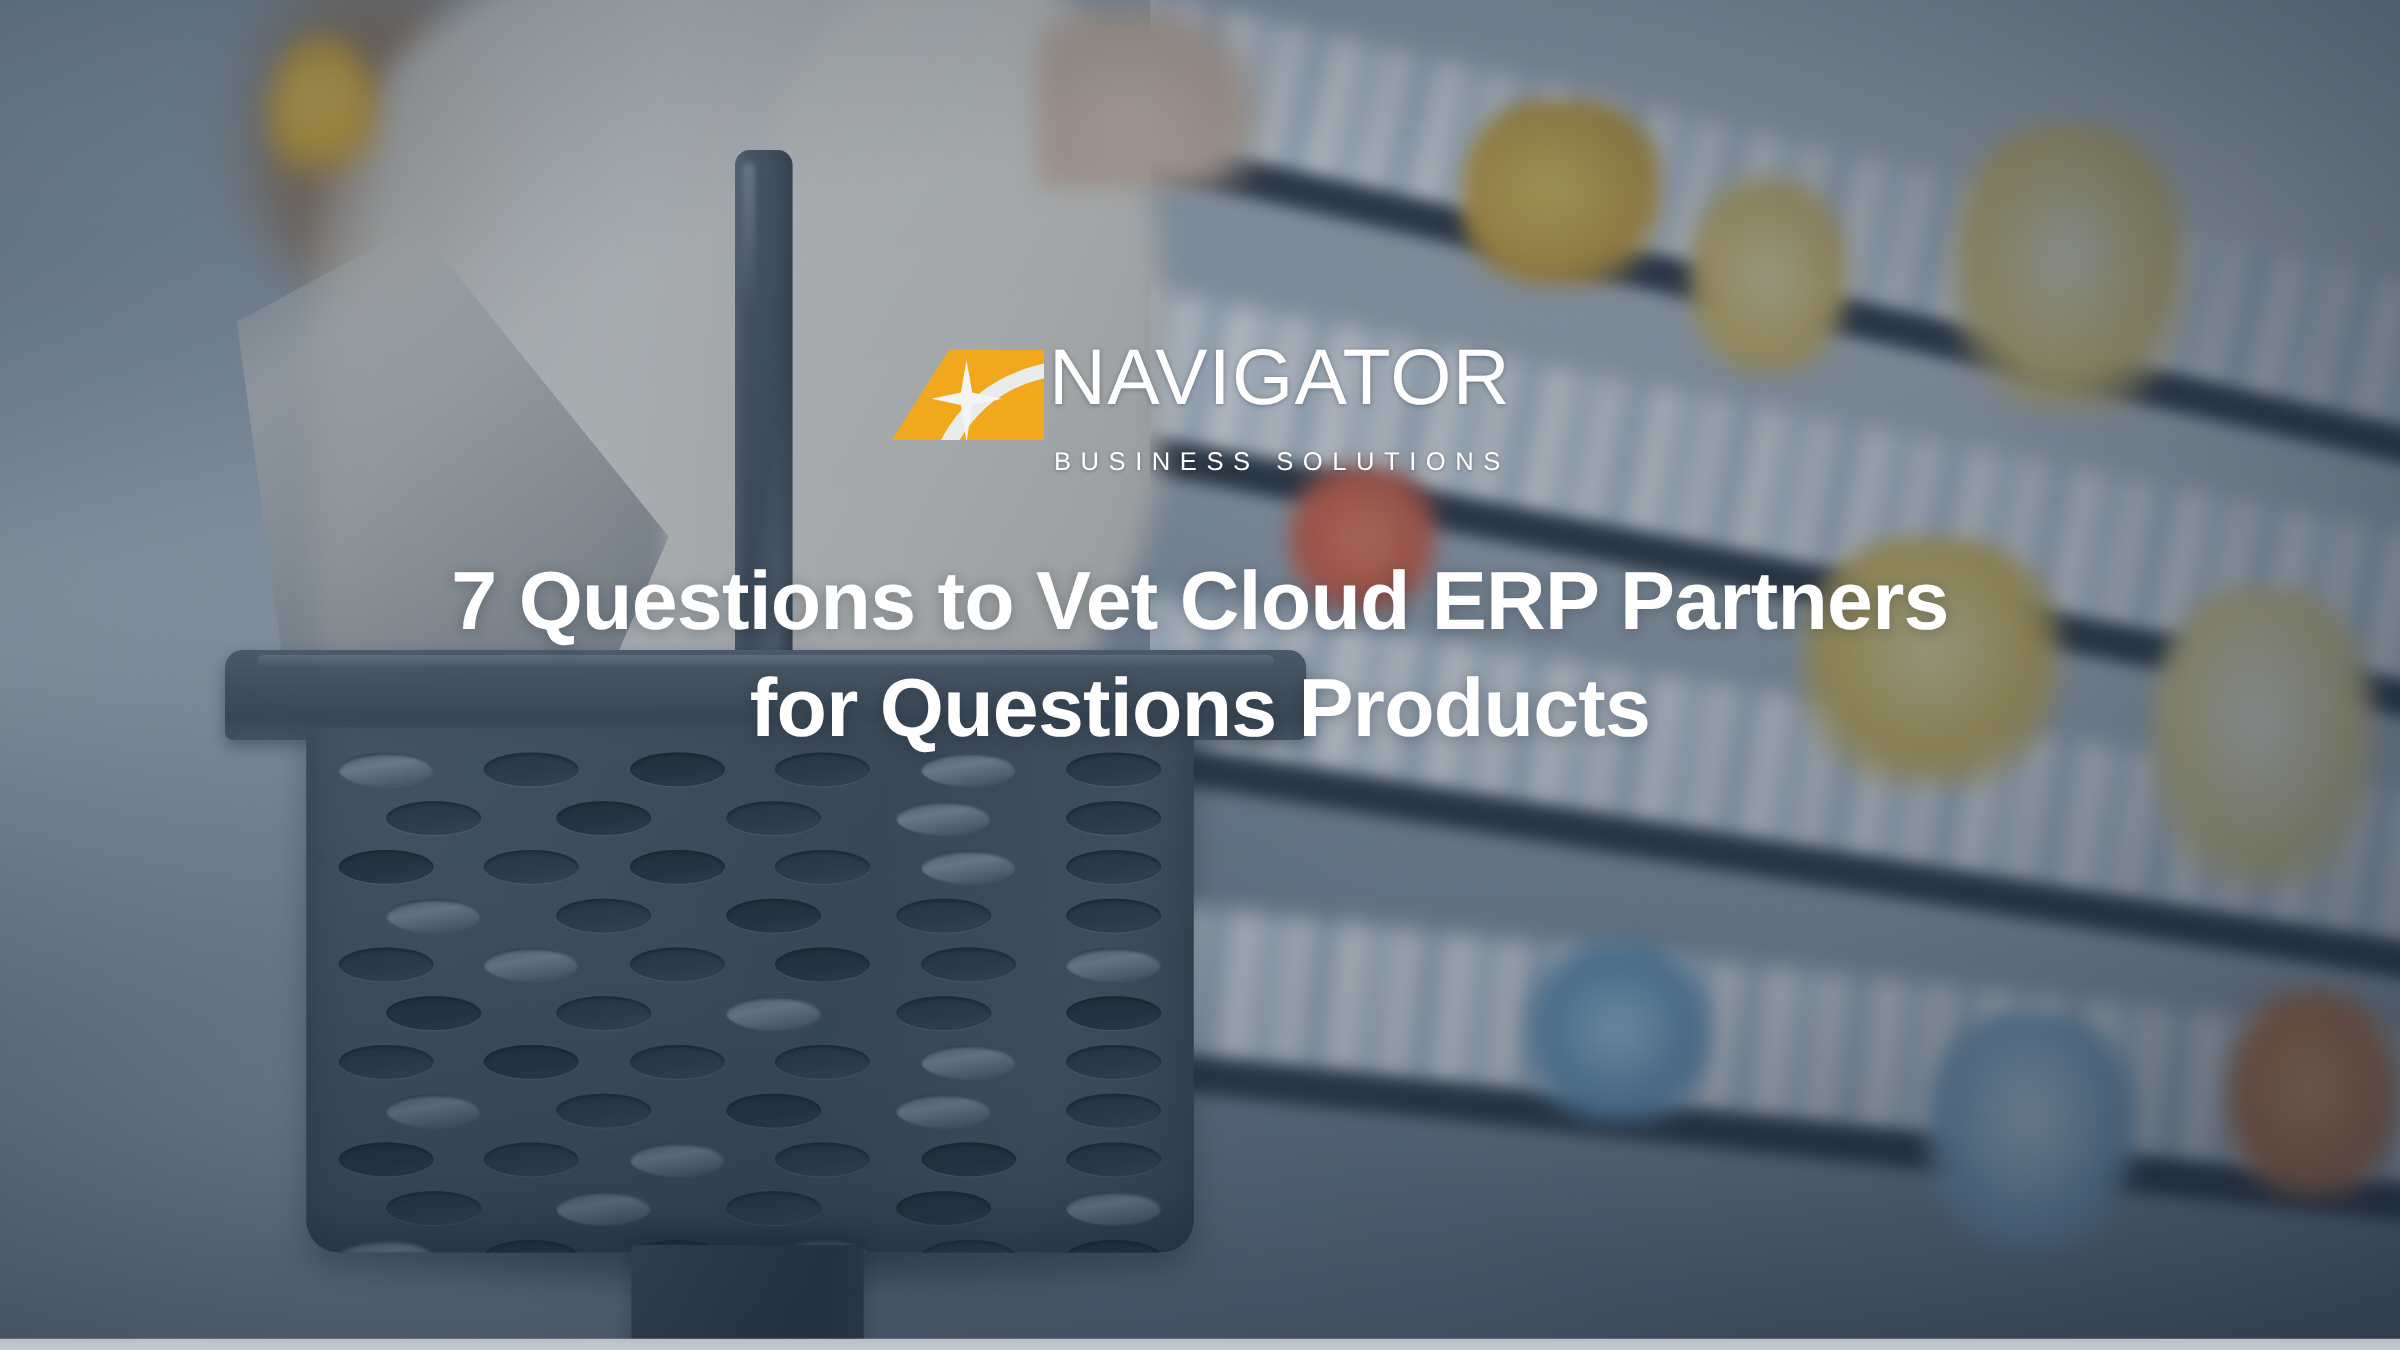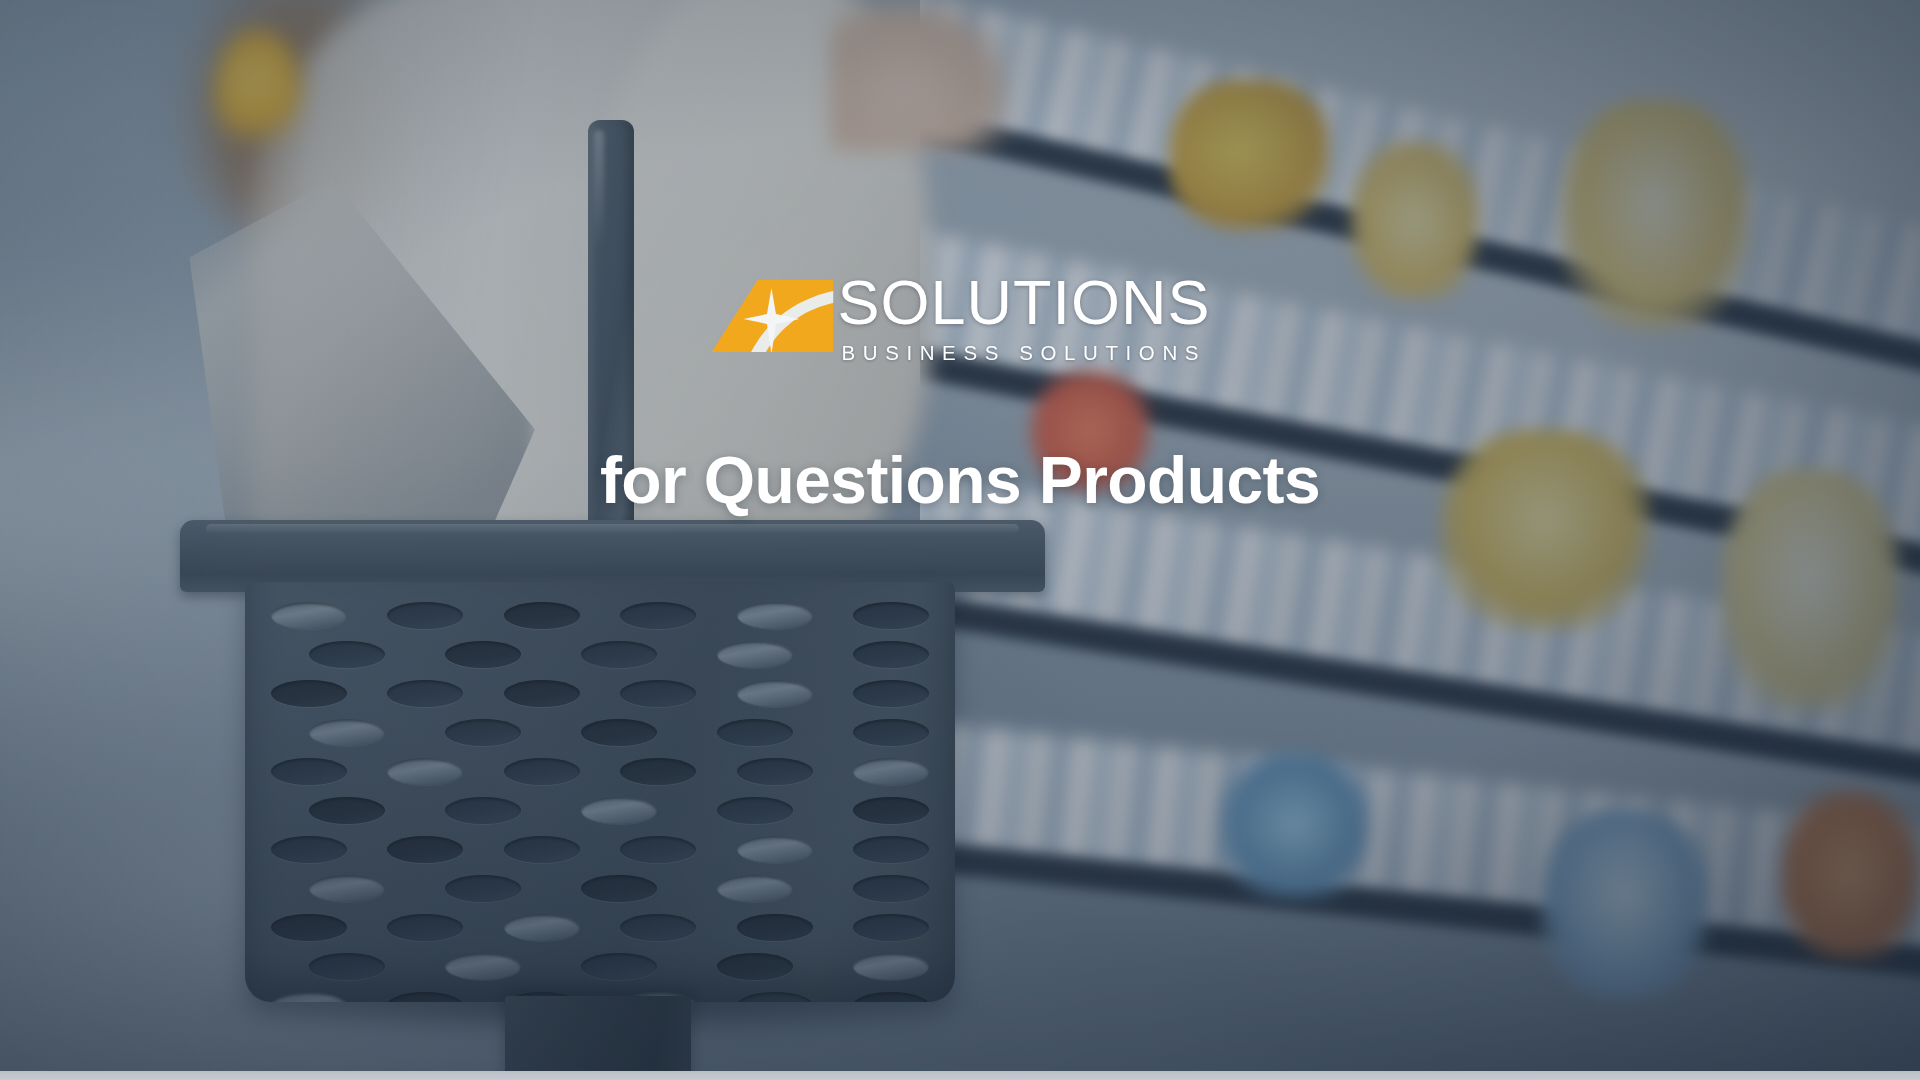--- a/index.html
+++ b/index.html
@@ -163,21 +163,21 @@
   }
   .logo-mark{ width:126px; height:86px; margin-top:6px; flex:0 0 auto; }
   .logo-text{ display:flex; flex-direction:column; margin-left:2px; }
   .logo-word{
     color:#ffffff; font-size:63px; line-height:0.98; letter-spacing:1px;
     font-weight:400; font-family:"Liberation Sans", sans-serif;
     text-shadow:0 1px 4px rgba(20,30,44,.35);
   }
   .logo-sub{
     color:#ffffff; font-size:20.5px; letter-spacing:7.6px; font-weight:400;
-    margin-top:7px; padding-left:4px;
+    margin-top:24px; padding-left:4px;
     font-family:"Liberation Sans", sans-serif;
     text-shadow:0 1px 3px rgba(20,30,44,.35);
   }
 
   .headline{
     position:absolute; left:50%; top:438px; transform:translateX(-50%);
     width:1520px; text-align:center;
     color:#ffffff; font-weight:bold;
     font-size:66px; line-height:1.30;
     letter-spacing:-0.6px;
@@ -345,25 +345,26 @@
         </defs>
         <g clip-path="url(#tri)">
           <path d="M48 2 L124 2 L124 74 L2 74 Z" fill="#f2a81d"></path>
 
           <path d="M128 24 C96 30 68 48 50 86 L36 86 C54 42 88 20 128 12 Z" fill="#e9eef1" opacity="0.96"></path>
 
           <path d="M62 10 L66.5 36 L90 41 L66.5 46 L62 76 L57.5 46 L34 41 L57.5 36 Z" fill="#f3f6f8" opacity="0.98"></path>
         </g>
       </svg>
       <span class="logo-text">
-        <span class="logo-word">SOLUTIONS</span>
+        <span class="logo-word">NAVIGATOR</span>
         <span class="logo-sub">BUSINESS SOLUTIONS</span>
       </span>
     </div>
 
     <h1 class="headline">
+      <span class="ln">7 Questions to Vet Cloud ERP Partners</span>
       <span class="ln">for Questions Products</span>
     </h1>
 
   </div>
 
   <div class="bottom-bar"></div>
 </div>
 
 </body></html>

